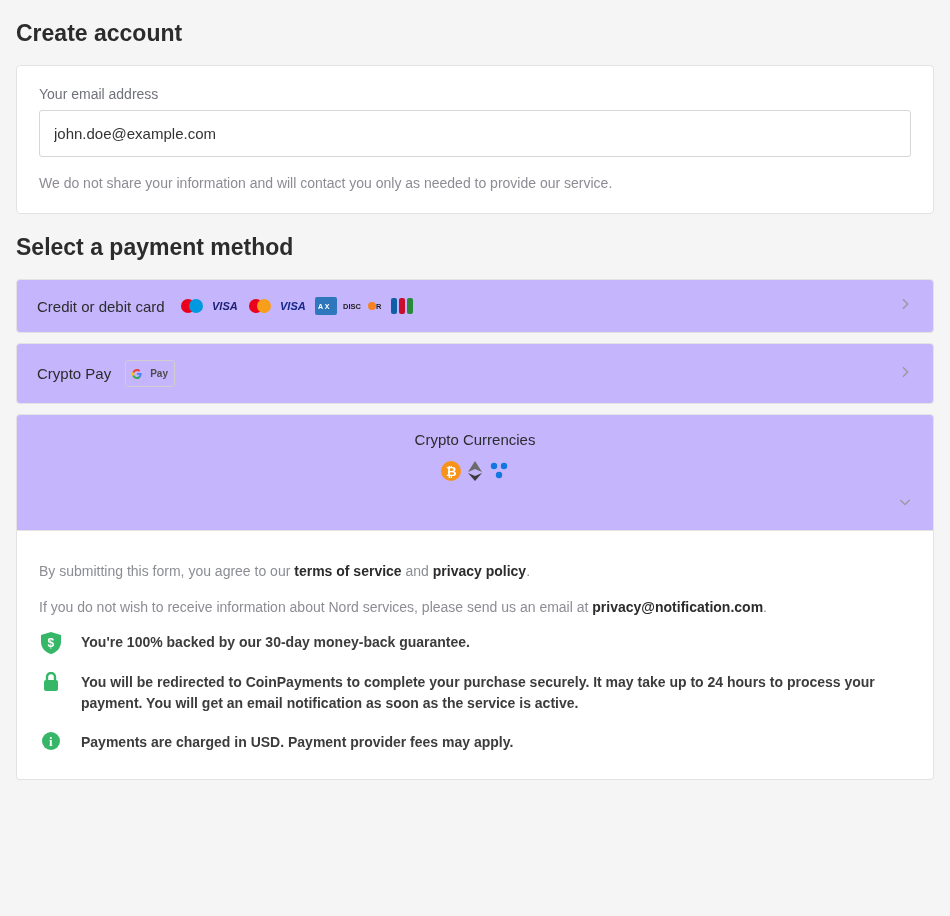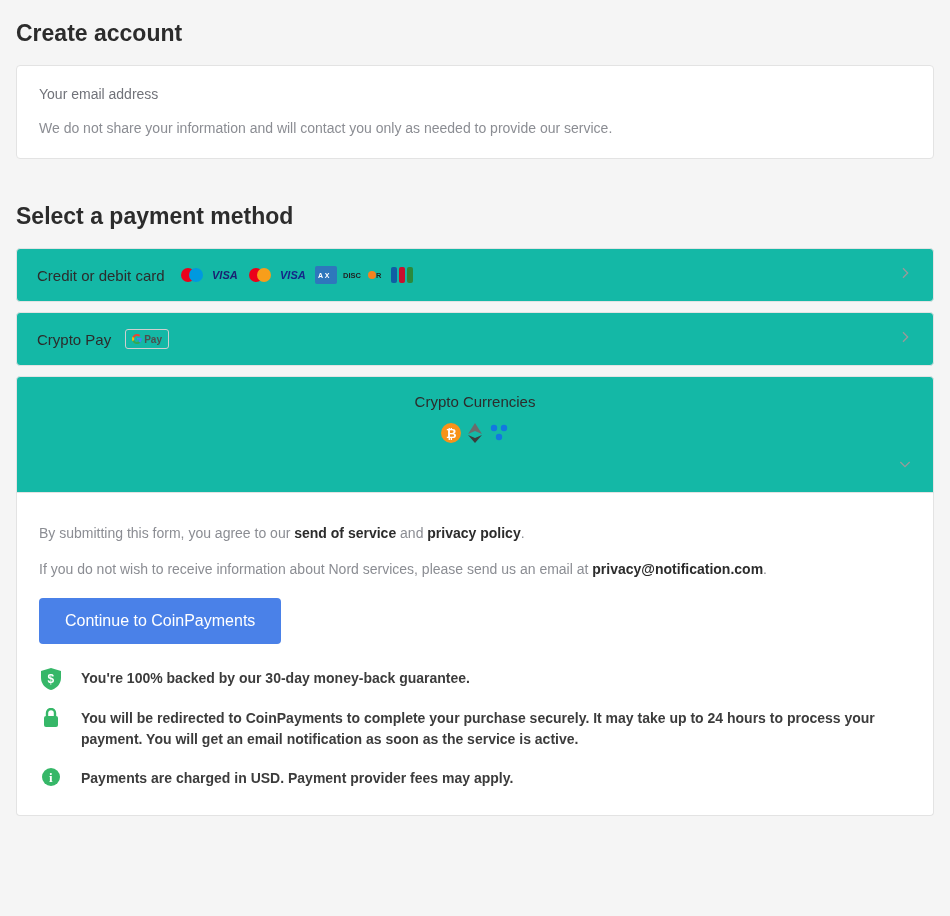--- a/index.html
+++ b/index.html
@@ -15,21 +15,21 @@
     font-size: 23px;
     font-weight: 600;
     color: #2c2c2c;
     margin: 4px 0 18px 0;
   }
   .card {
     background: #fff;
     border: 1px solid #e3e3e3;
     border-radius: 4px;
     padding: 20px 22px 22px 22px;
-    margin-bottom: 44px;
+    margin-bottom: 20px;
   }
   .form-label {
     color: #707279;
     font-size: 14px;
     margin-bottom: 8px;
     display: block;
   }
   .text-input {
     width: 100%;
     padding: 14px 14px;
@@ -40,21 +40,21 @@
     outline: none;
   }
   .helper {
     color: #8b8d93;
     font-size: 14px;
     margin-top: 18px;
   }
   
   .pm-list { display: flex; flex-direction: column; gap: 10px; }
   .pm-row {
-    background: #14b8a6;
+    background: #c4b5fd;
     border: 1px solid #e3e3e3;
     border-radius: 4px;
     padding: 16px 20px;
     display: flex;
     align-items: center;
     gap: 14px;
     cursor: pointer;
   }
   .pm-row.expanded { border-bottom-left-radius: 0; border-bottom-right-radius: 0; flex-direction: column; }
   .pm-label { font-size: 15px; color: #2c2c2c; }
@@ -84,32 +84,33 @@
     margin: 4px 0 24px 0;
   }
   .trust-list { display: flex; flex-direction: column; gap: 18px; }
   .trust-item { display: flex; align-items: flex-start; gap: 18px; font-size: 14px; color: #555c63; line-height: 1.5; }
   .trust-item .ticon { flex: 0 0 24px; display:flex; justify-content:center; }
   .trust-item strong { color: #3c3c3c; font-weight: 600; }
   
   .brand { height: 18px; display:inline-flex; align-items:center; }
   .gpay-chip {
     border:1px solid #cfcfcf; border-radius:3px; padding:3px 6px;
-    font-size:10px; display:inline-flex; gap:2px; align-items:center;
-    color:#4d4d4d; height:20px;
+    font-size:10px; display:inline-flex; gap:8px; align-items:center;
+    color:#4d4d4d; height:27px;
   }
   
   .anno { position:absolute; pointer-events:none; }
 </style>
 </head>
 <body>
 
 <h2 class="section-title">Create account</h2>
 <div class="card">
   <label class="form-label">Your email address</label>
+  <input class="text-input" type="text" value="john.doe@example.com" style="">
   <div class="helper">We do not share your information and will contact you only as needed to provide our service.</div>
 </div>
 
 <h2 class="section-title">Select a payment method</h2>
 <div class="pm-list">
 
   <div class="pm-row">
     <span class="pm-label">Credit or debit card</span>
     <span class="pm-icons">
 
@@ -214,27 +215,26 @@
     </span>
     <span class="chev">
       <svg viewBox="0 0 24 24" fill="none" stroke="#9a9a9a" stroke-width="2">
           <polyline points="5 9 12 16 19 9"></polyline>
         </svg>
     </span>
   </div>
 
   <div class="pm-body">
     <p class="legal">
-      <span>By submitting this form, you agree to our </span><a href="#" class="dlink">send of service</a><span> and </span><a href="#" class="dlink">privacy policy</a><span>.</span>
+      <span>By submitting this form, you agree to our </span><a href="#" class="dlink">terms of service</a><span> and </span><a href="#" class="dlink">privacy policy</a><span>.</span>
     </p>
     <p class="legal">
       <span>If you do not wish to receive information about Nord services, please send us an email at </span><a href="#" class="dlink">privacy@notification.com</a><span>.</span>
     </p>
 
-    <button class="cta">Continue to CoinPayments</button>
 
     <div class="trust-list">
       <div class="trust-item">
         <span class="ticon">
           <svg width="20" height="22" viewBox="0 0 20 22">
               <path d="M10 0 L20 3 V10 C20 16 15 21 10 22 C5 21 0 16 0 10 V3 Z" fill="#36b768"></path>
               <text x="6.5" y="15" font-size="12" fill="#fff" font-weight="700">$</text>
             </svg>
         </span>
         <div>

